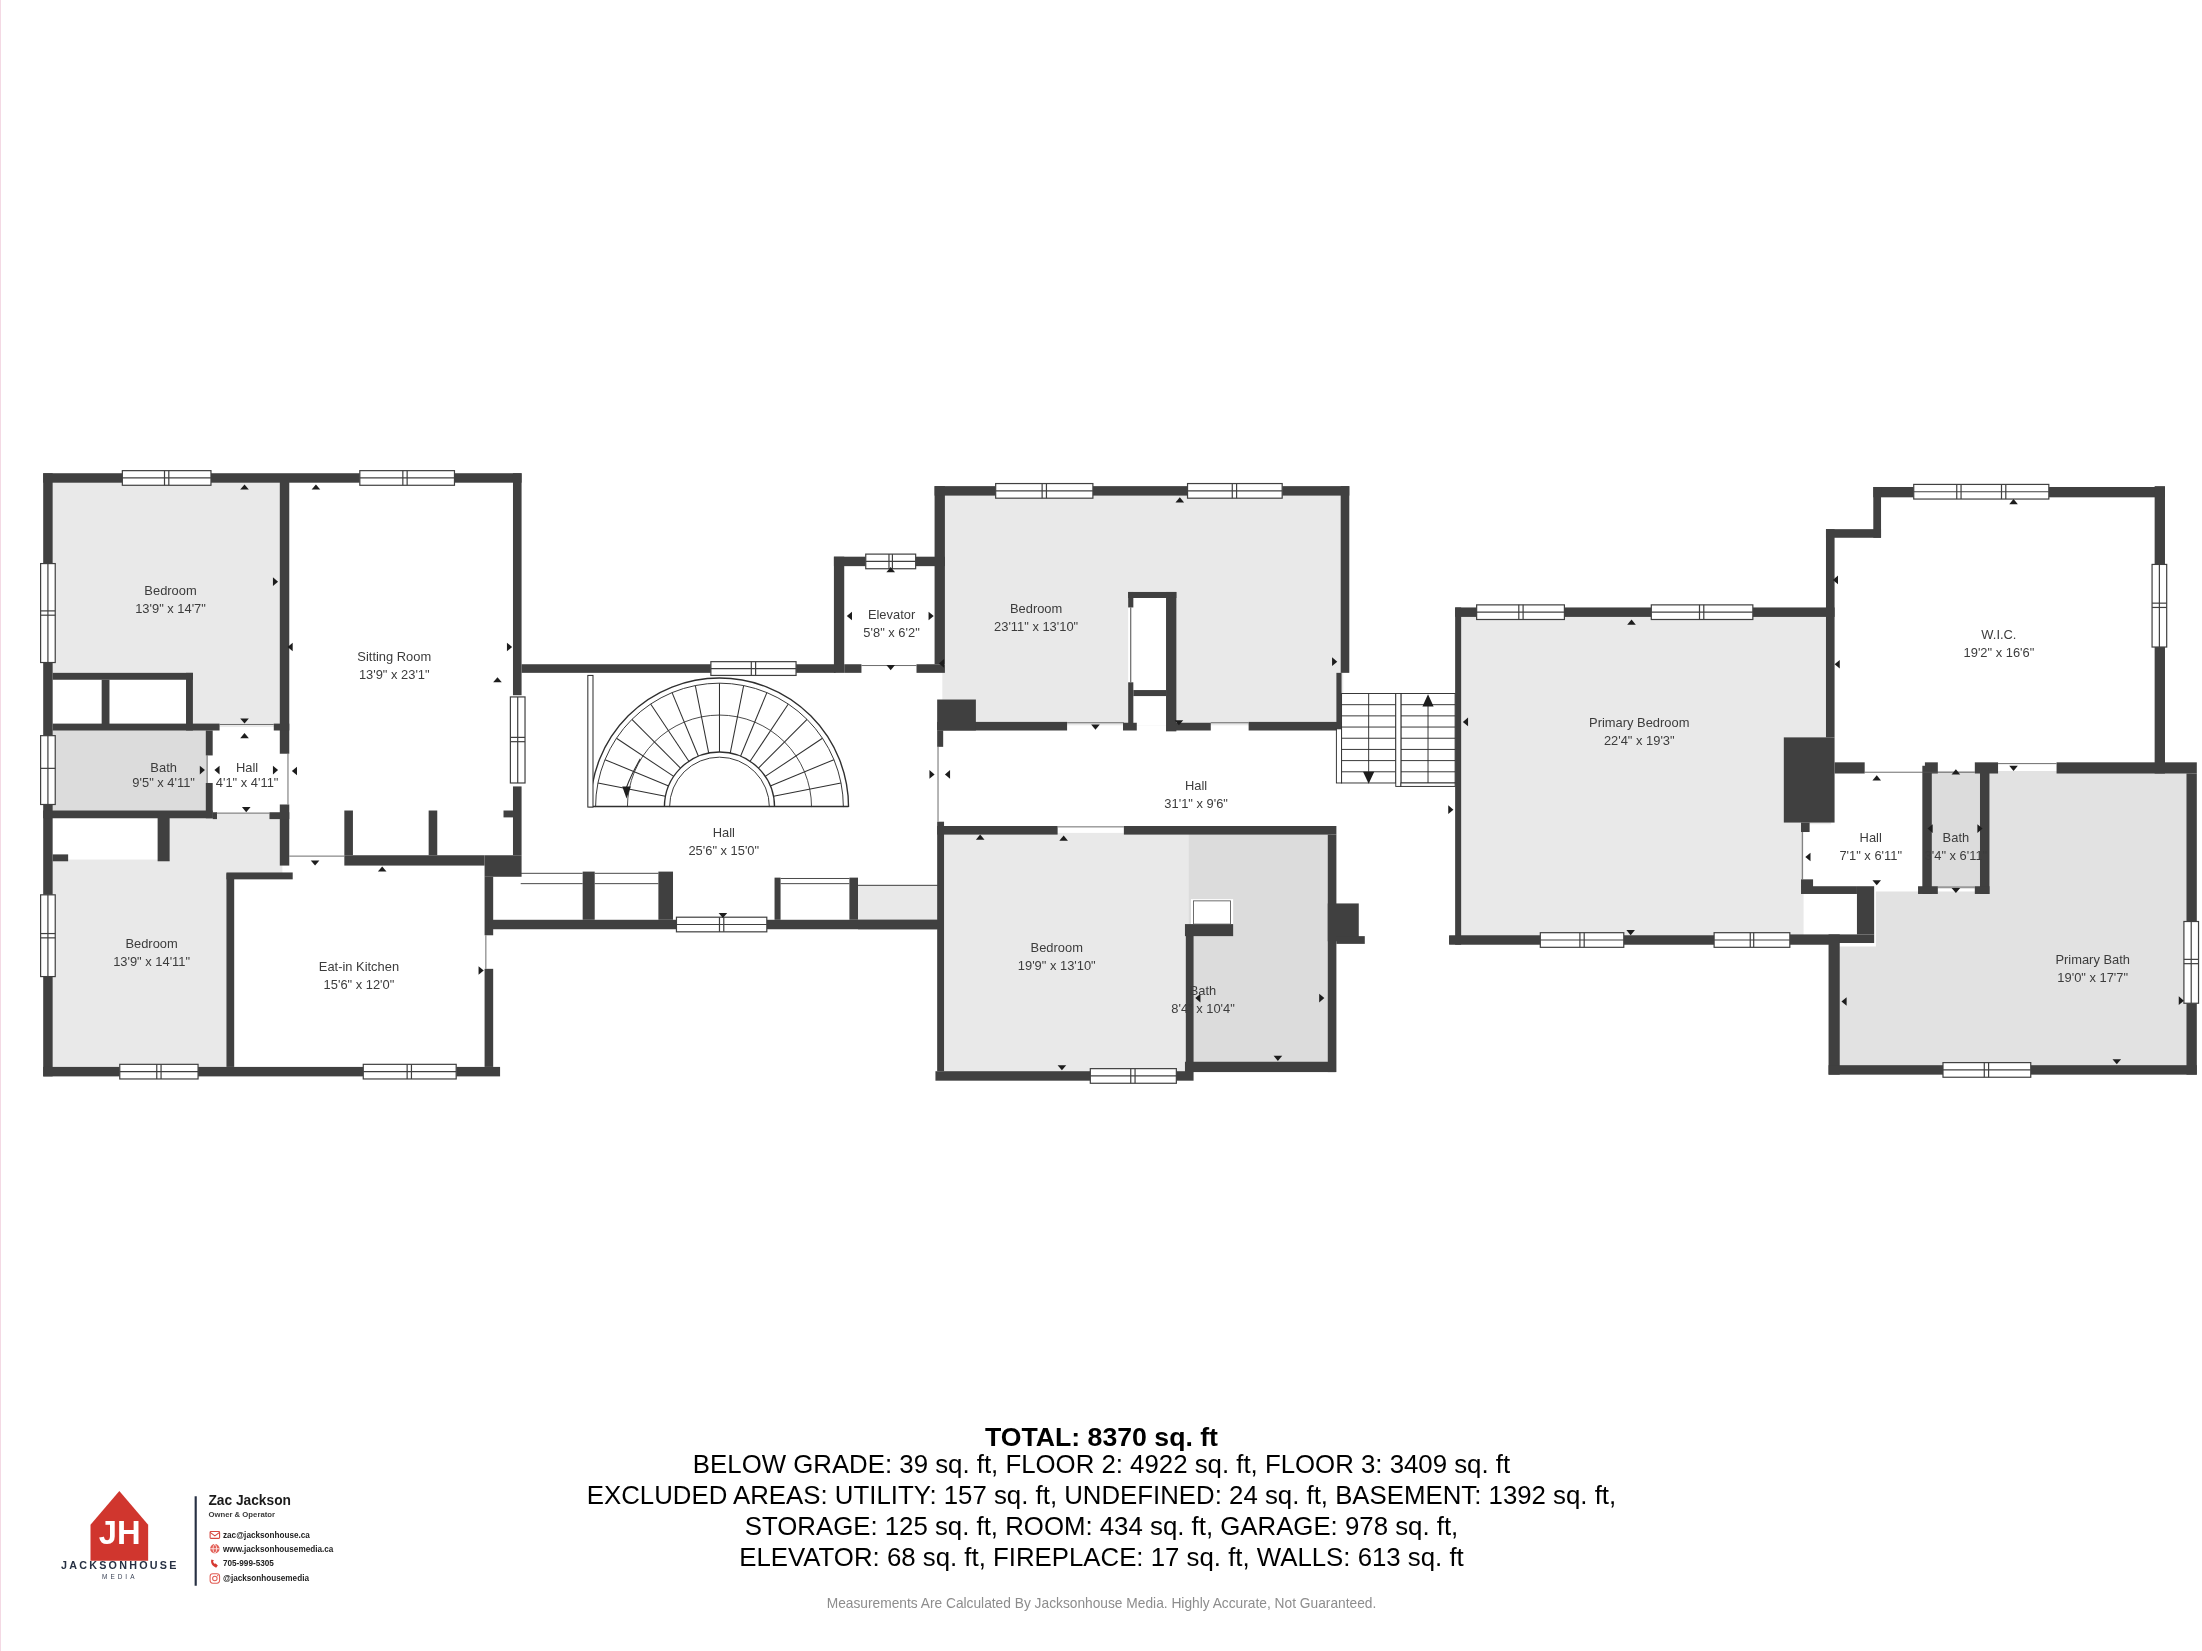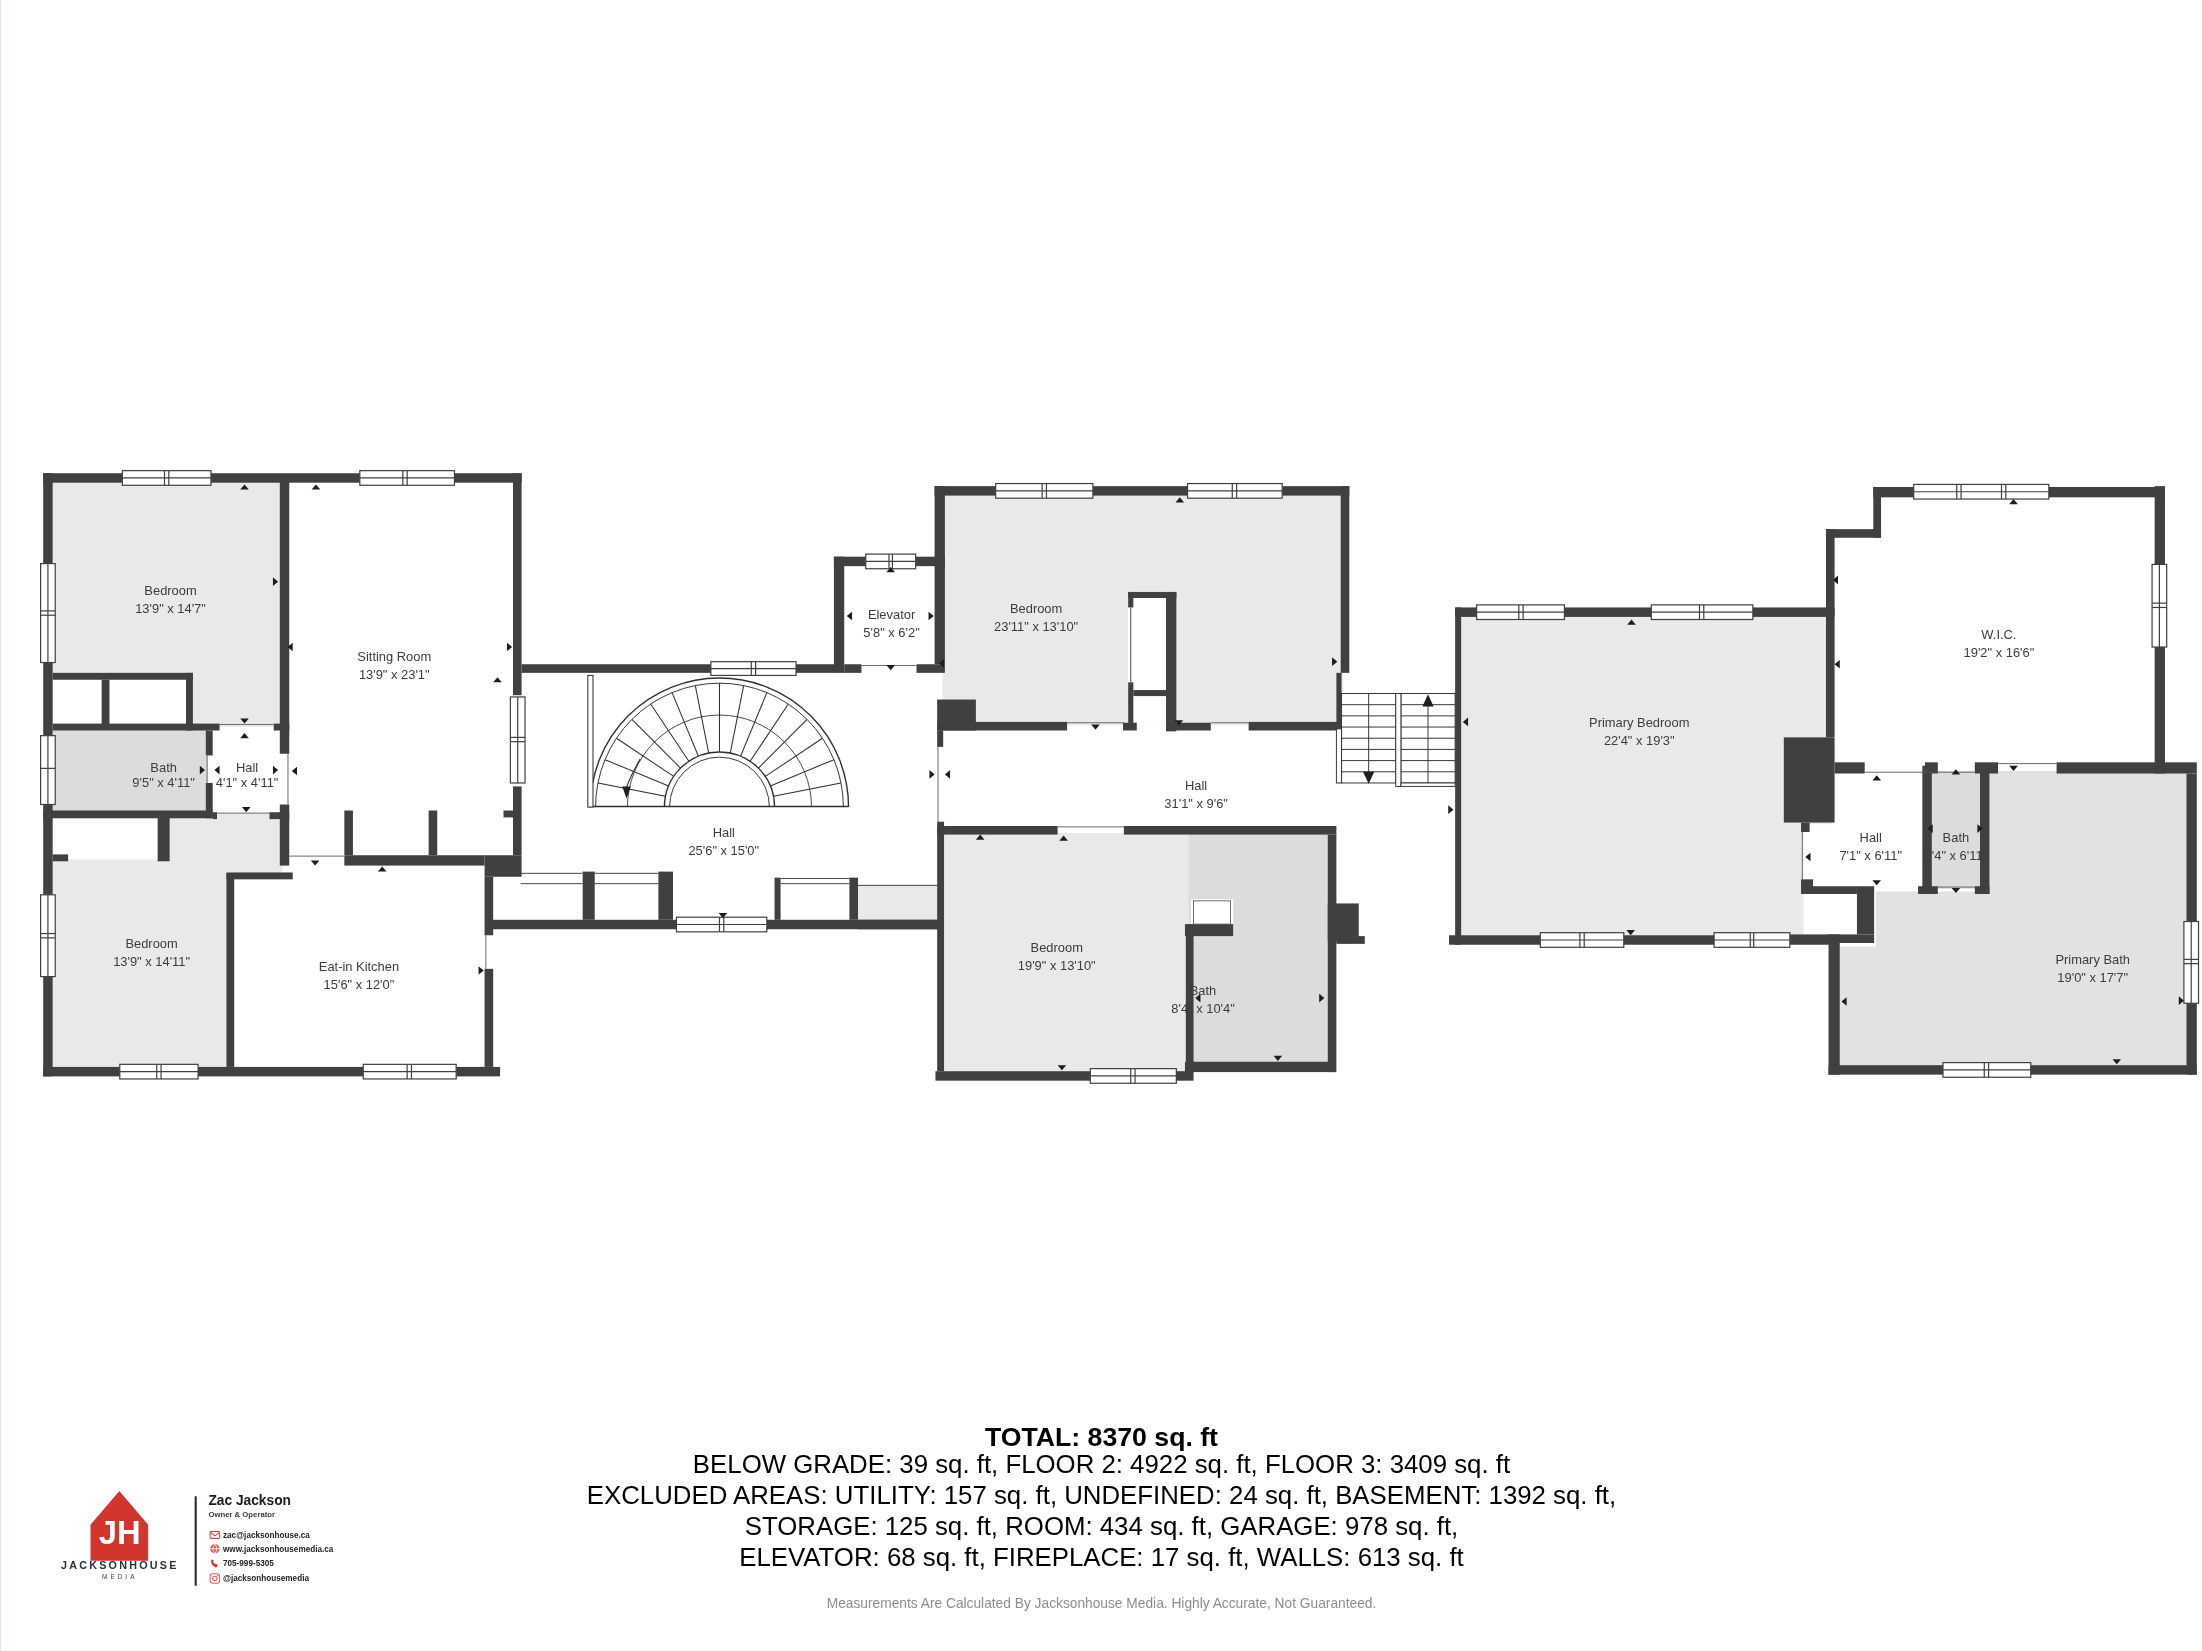--- a/index.html
+++ b/index.html
@@ -1,16 +1,16 @@
 <!DOCTYPE html>
 <html style="font-size:13.8px"><head>
 <meta charset="utf-8">
 <style>
   html,body{margin:0;padding:0;background:#ffffff;}
-  .page{width:2203px;height:1652px;position:relative;background:#0f766e;overflow:hidden;}
+  .page{width:2203px;height:1652px;position:relative;background:#be185d;overflow:hidden;}
   svg{display:block;}
   text{font-family:"Liberation Sans", sans-serif;}
 </style>
 </head>
 <body>
 <div class="page">
 <svg width="2203" height="1652" viewBox="0 0 2560 1920">
 
 <rect x="0" y="0" width="2560" height="1920" fill="#ffffff"></rect>
 

